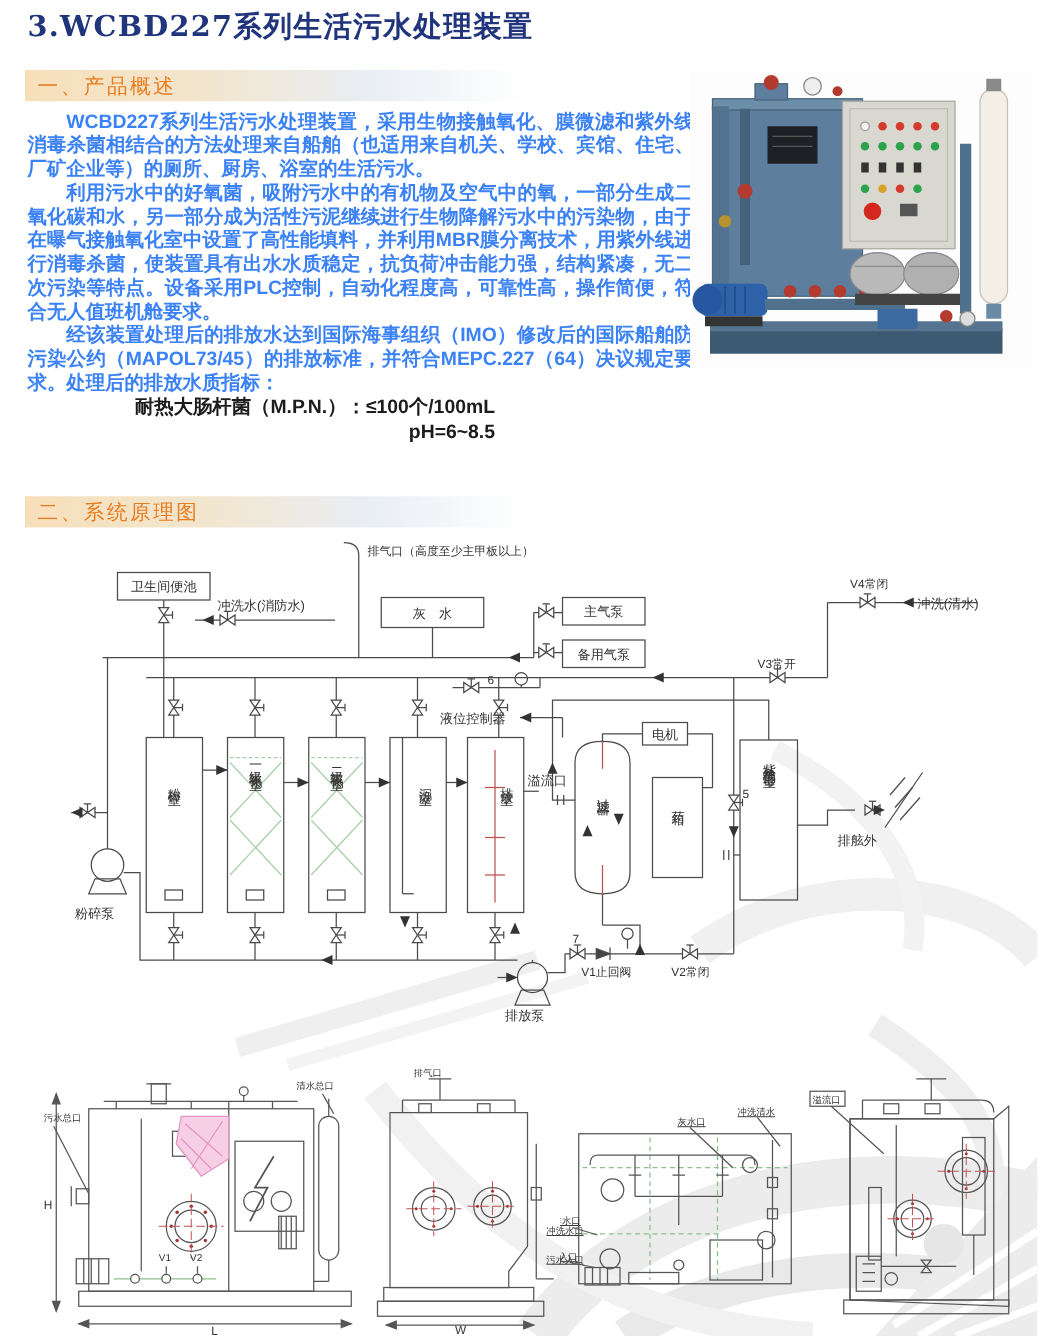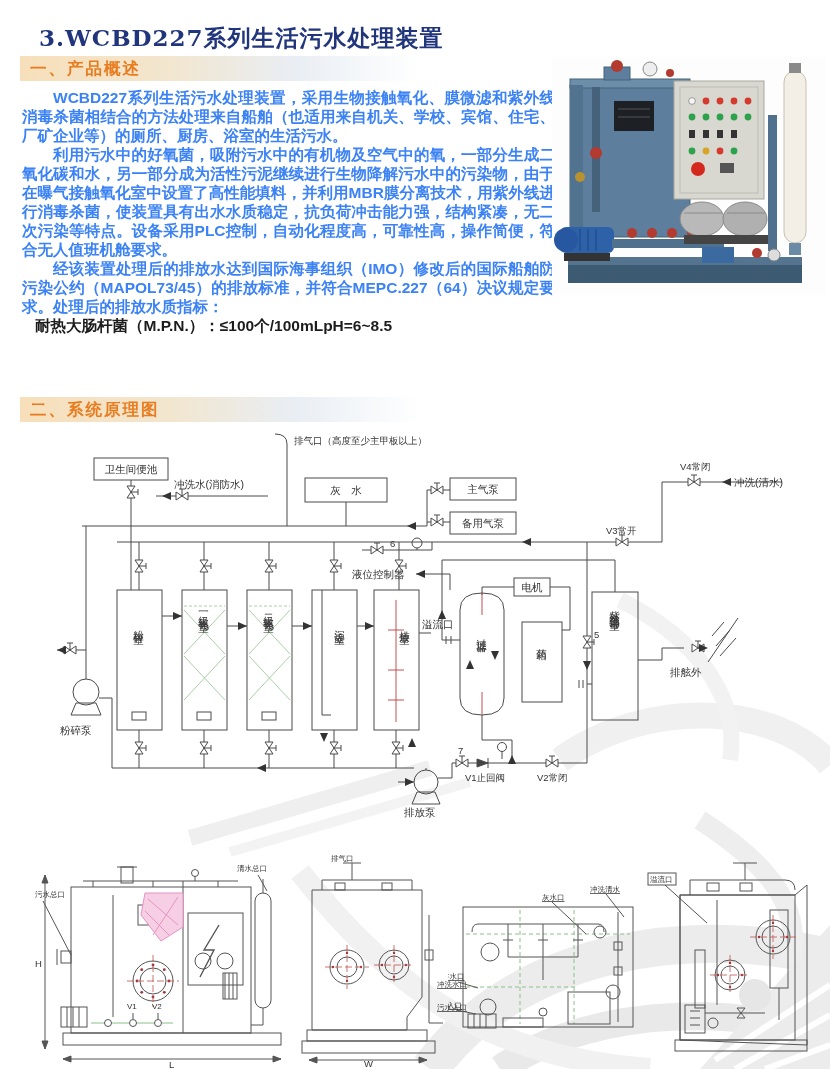--- a/index.html
+++ b/index.html
@@ -1,32 +1,32 @@
 <!DOCTYPE html>
 <html><head>
 <meta charset="utf-8">
 <style>
   html,body{margin:0;padding:0;background:#ffffff;}
   .page{position:relative;width:830px;height:1069px;background:#ffffff;overflow:hidden;
         font-family:"Liberation Sans",sans-serif;color:#222;}
   .page svg{position:absolute;display:block;}
-  h1.title{position:absolute;left:22px;top:6px;margin:17px;
+  h1.title{position:absolute;left:22px;top:6px;margin:0;
         font-family:"DejaVu Serif",serif;font-size:23px;font-weight:bold;
         color:#21357d;letter-spacing:1px;}
   .secbar{position:absolute;left:20px;height:25px;width:500px;display:flex;align-items:center;
-        padding-left:10px;box-sizing:border-box;font-size:16.5px;font-weight:bold;color:#e87c1e;
+        padding-left:10px;box-sizing:border-box;font-size:16.5px;font-weight:normal;color:#e87c1e;
         letter-spacing:2px;
         background:linear-gradient(90deg,#f7dfba 0%,#f2e6cf 30%,#e9eef4 55%,rgba(255,255,255,0) 80%);text-align:center;}
   #bar1{top:56px}#bar2{top:397px}#bar3{top:821px}
   .bodytext{position:absolute;left:22px;top:88px;width:533px;}
   .bodytext p{margin:0;text-indent:2em;font-size:15.5px;line-height:19px;font-weight:bold;
         text-align:justify;color:#3b82f6;}
   .specs{position:absolute;left:22px;top:316px;width:806px;display:flex;
         font-weight:bold;font-size:15.5px;line-height:19.5px;color:#1c1c1c;}
-  .spec-col{display:flex;}
+  .spec-col{display:flex;flex-direction:column;align-items:flex-end;}
   .spec-col.left{width:374px;padding-left:13px;box-sizing:border-box;}
   
   text{font-family:"Liberation Sans",sans-serif;fill:#333;}
   .t8{font-size:8px}.t9{font-size:9.5px}.t10{font-size:10.5px}.t7{font-size:7.5px}
   .vert{writing-mode:vertical-rl;letter-spacing:2px;}
   .red-dash{stroke:#c05050;stroke-width:0.8;stroke-dasharray:7 3;}
 </style>
 </head>
 <body>
 

